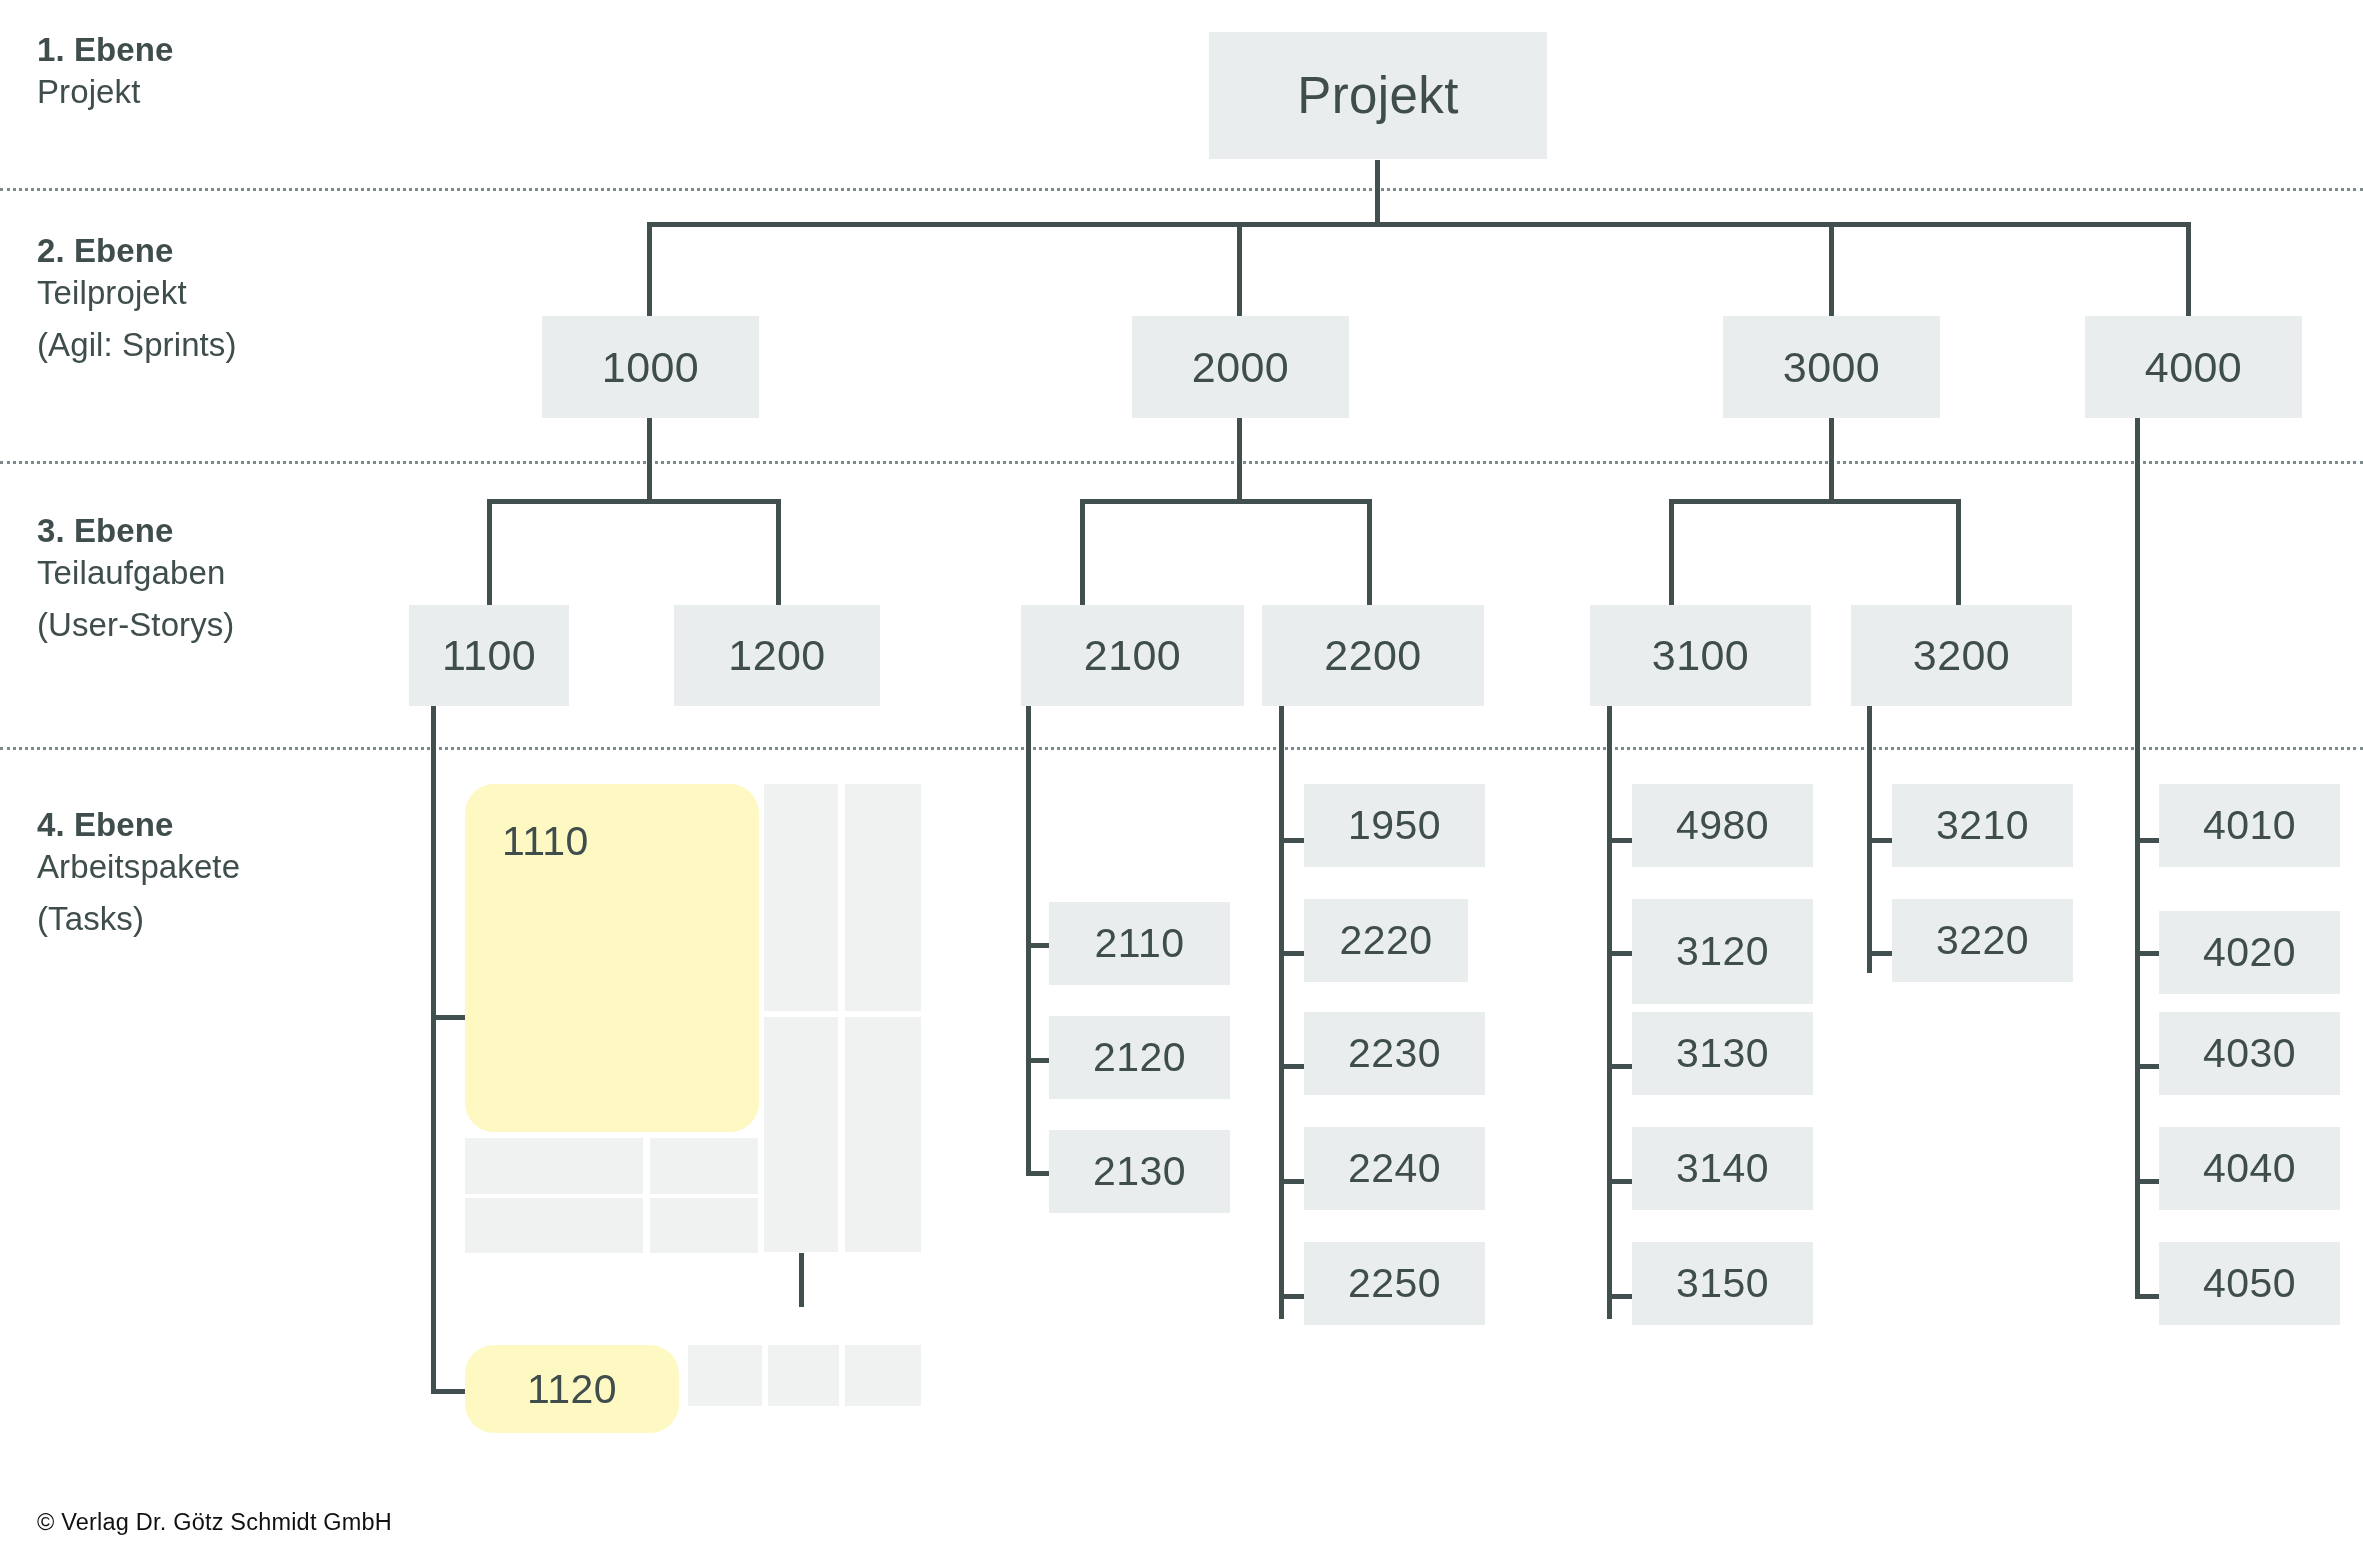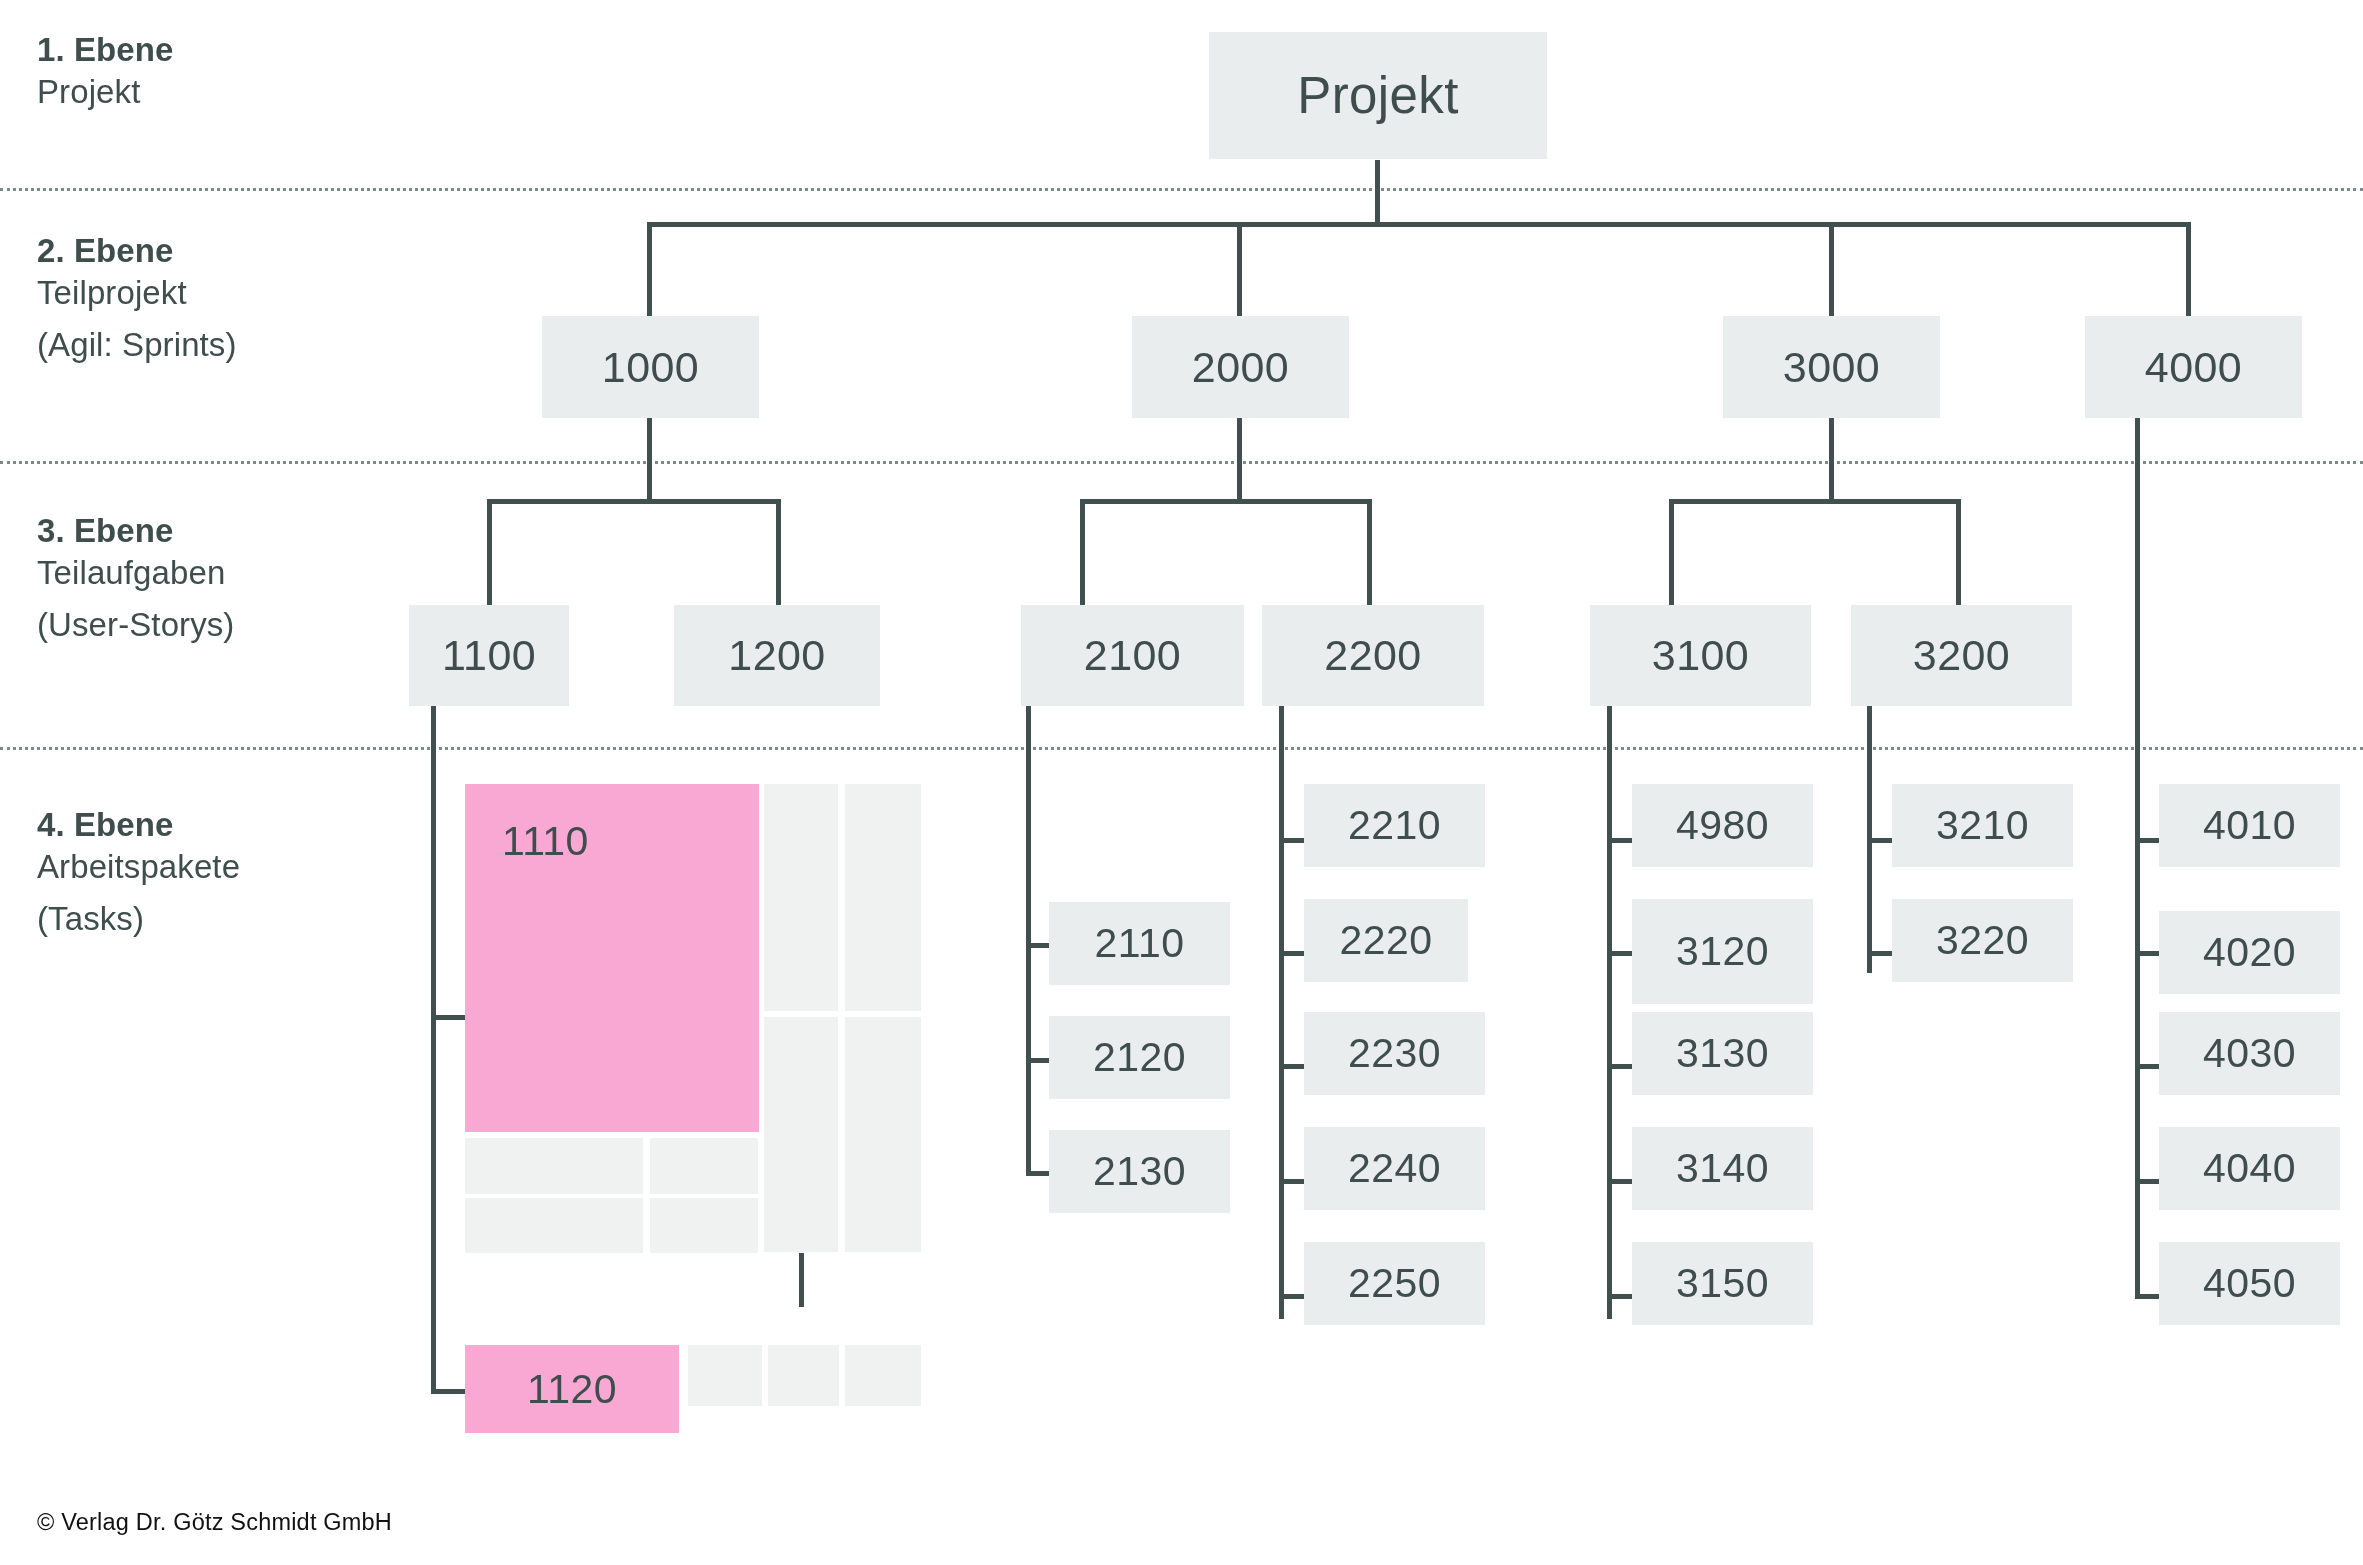--- a/index.html
+++ b/index.html
@@ -61,21 +61,22 @@
     color:#3f4d4d;
     line-height:1;
     letter-spacing:0.4px;
     white-space:nowrap;
   }
   .node.root span{font-size:51px;}
   .node.l4 span{font-size:41px;}
   .node.big{
     align-items:flex-start;
     justify-content:flex-start;
-    background:#f9a8d4;
+    background:#fef9c3;
+    border-radius:29px;
   }
   .node.big span{
     font-size:41px;
     padding:37px 0 0 37px;
   }
   .blank{
     position:absolute;
     background:#f0f2f2;
     box-sizing:border-box;
   }
@@ -232,21 +233,21 @@
   </div>
 
   <div class="vline" style="left:1279px; top:706px; height:613px;"></div>
   <div class="hline" style="left:1279px; top:838px;  width:35px;"></div>
   <div class="hline" style="left:1279px; top:951px;  width:35px;"></div>
   <div class="hline" style="left:1279px; top:1064px; width:35px;"></div>
   <div class="hline" style="left:1279px; top:1179px; width:35px;"></div>
   <div class="hline" style="left:1279px; top:1294px; width:35px;"></div>
 
   <div class="node l4" style="left:1304px; top:784px;  width:181px; height:83px;">
-    <span>2210</span>
+    <span>1950</span>
   </div>
   <div class="node l4" style="left:1304px; top:899px;  width:164px; height:83px;">
     <span>2220</span>
   </div>
   <div class="node l4" style="left:1304px; top:1012px; width:181px; height:83px;">
     <span>2230</span>
   </div>
   <div class="node l4" style="left:1304px; top:1127px; width:181px; height:83px;">
     <span>2240</span>
   </div>

